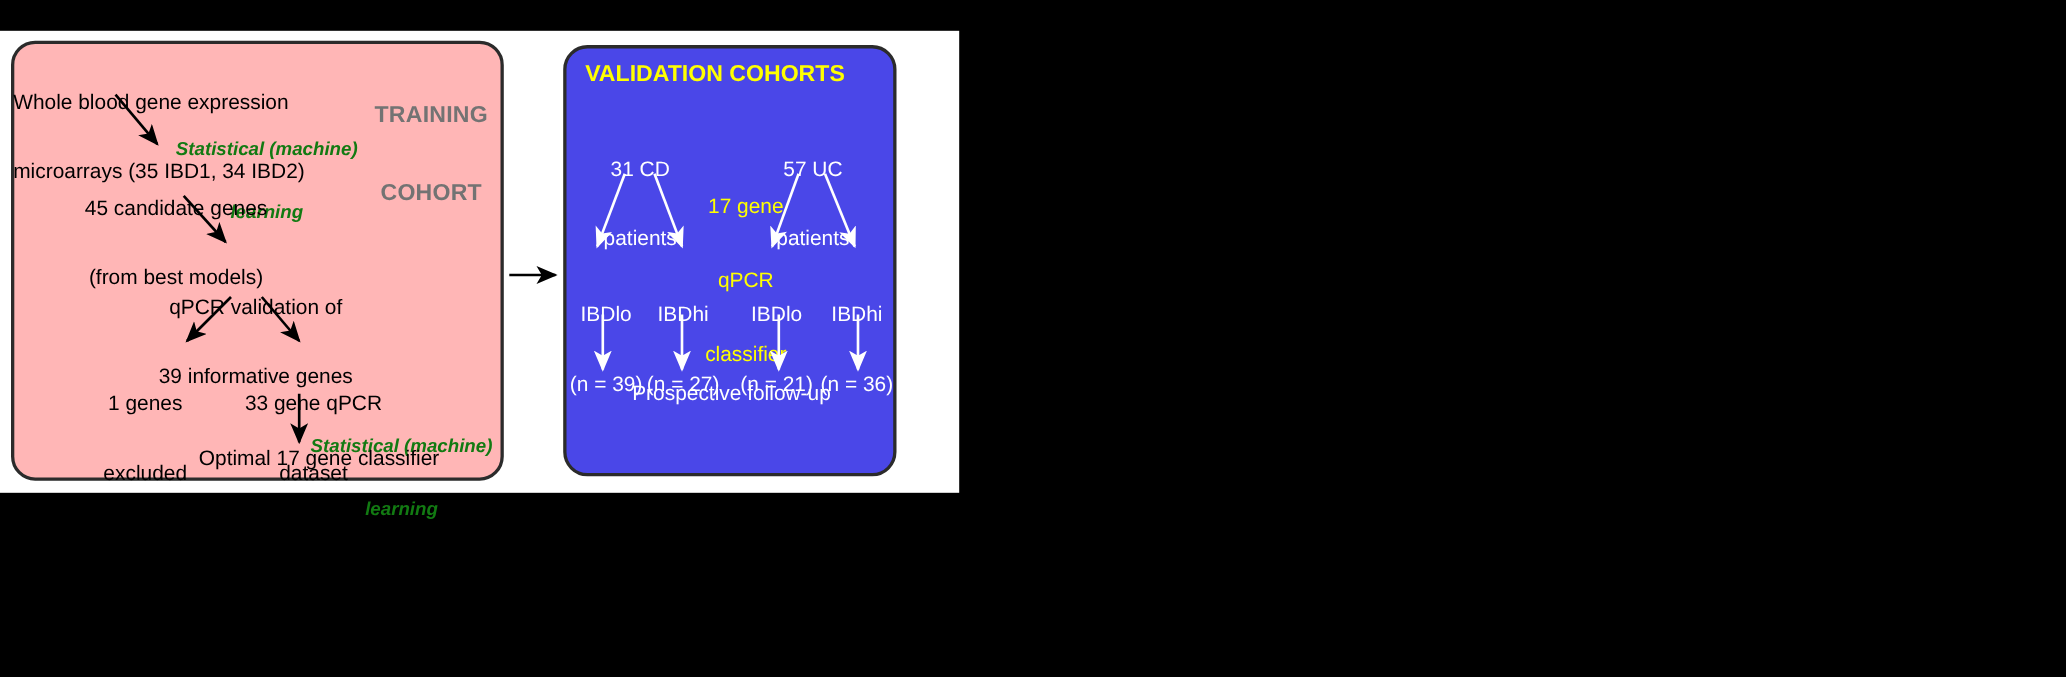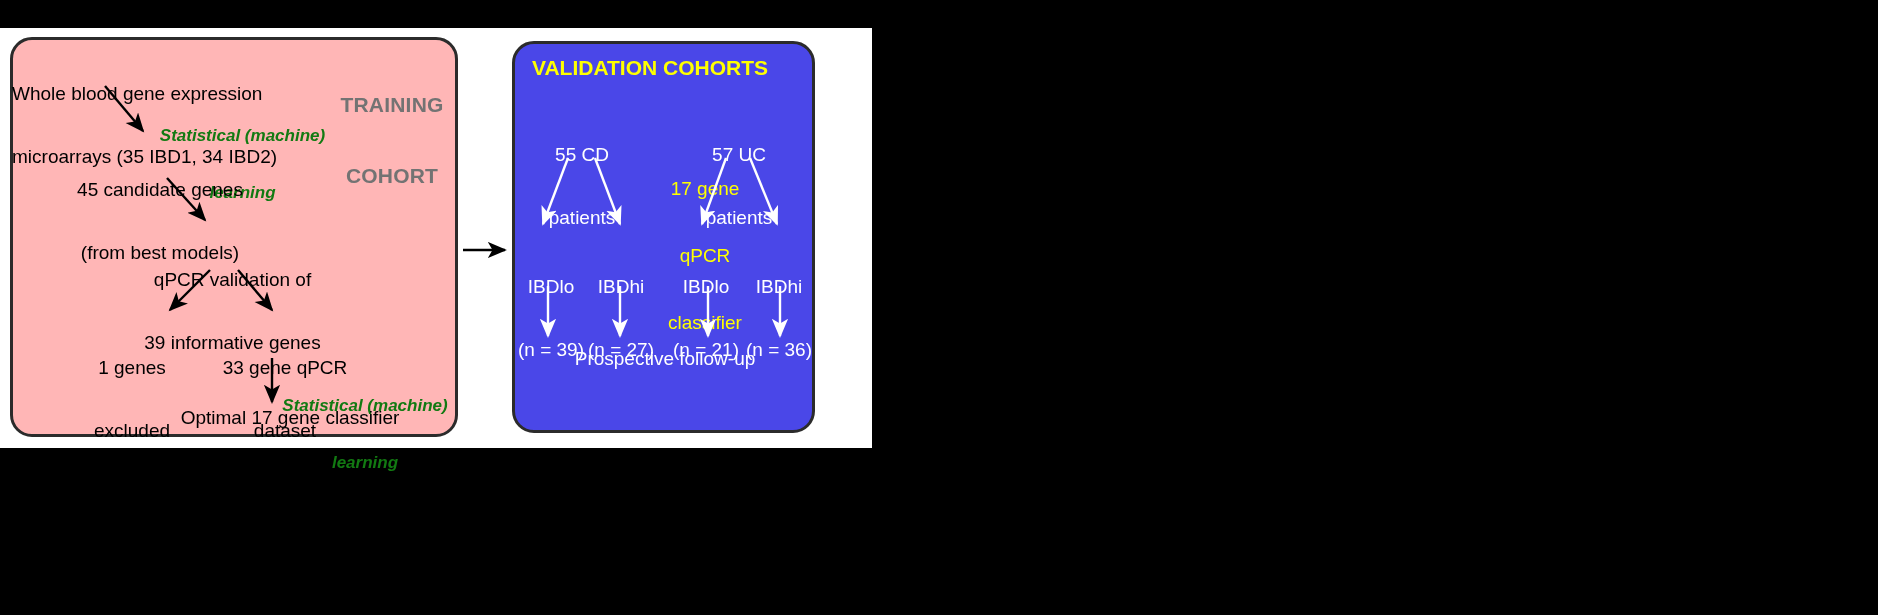--- a/index.html
+++ b/index.html
@@ -73,21 +73,21 @@
   #t-candidate   { left: 50px;  top: 108px; width: 220px; }
   #t-qpcrval     { left: 125px; top: 198px; width: 215px; }
   #t-excluded    { left: 72px;  top: 286px; width: 120px; }
   #t-dataset     { left: 200px; top: 286px; width: 170px; }
   #t-ml2         { left: 270px; top: 330px; width: 190px; }
   #t-optimal     { left: 140px; top: 379px; width: 300px; }
 
   
   #v-cd      { left: 527px; top: 73px;  width: 110px; }
   #v-uc      { left: 684px; top: 73px;  width: 110px; }
-  #v-clf     { left: 660px; top: 105px; width: 90px;  line-height: 1.18; }
+  #v-clf     { left: 633px; top: 105px; width: 90px;  line-height: 1.18; }
   #v-lo1     { left: 508px; top: 205px; width: 86px; }
   #v-hi1     { left: 578px; top: 205px; width: 86px; }
   #v-lo2     { left: 663px; top: 205px; width: 86px; }
   #v-hi2     { left: 736px; top: 205px; width: 86px; }
   #v-follow  { left: 540px; top: 320px; width: 250px; }
 
   .nline { display: block; }
 
   
   #arrows {
@@ -144,21 +144,21 @@
     <span class="nline">learning</span>
   </div>
 
   <div class="txt blk" id="t-optimal">Optimal 17 gene classifier</div>
 
   <div class="panel" id="validation-panel"></div>
 
   <div class="txt" id="validation-title">VALIDATION COHORTS</div>
 
   <div class="txt wht" id="v-cd">
-    <span class="nline">55 CD</span>
+    <span class="nline">31 CD</span>
     <span class="nline">patients</span>
   </div>
 
   <div class="txt wht" id="v-uc">
     <span class="nline">57 UC</span>
     <span class="nline">patients</span>
   </div>
 
   <div class="txt ylw" id="v-clf">
     <span class="nline">17 gene</span>

